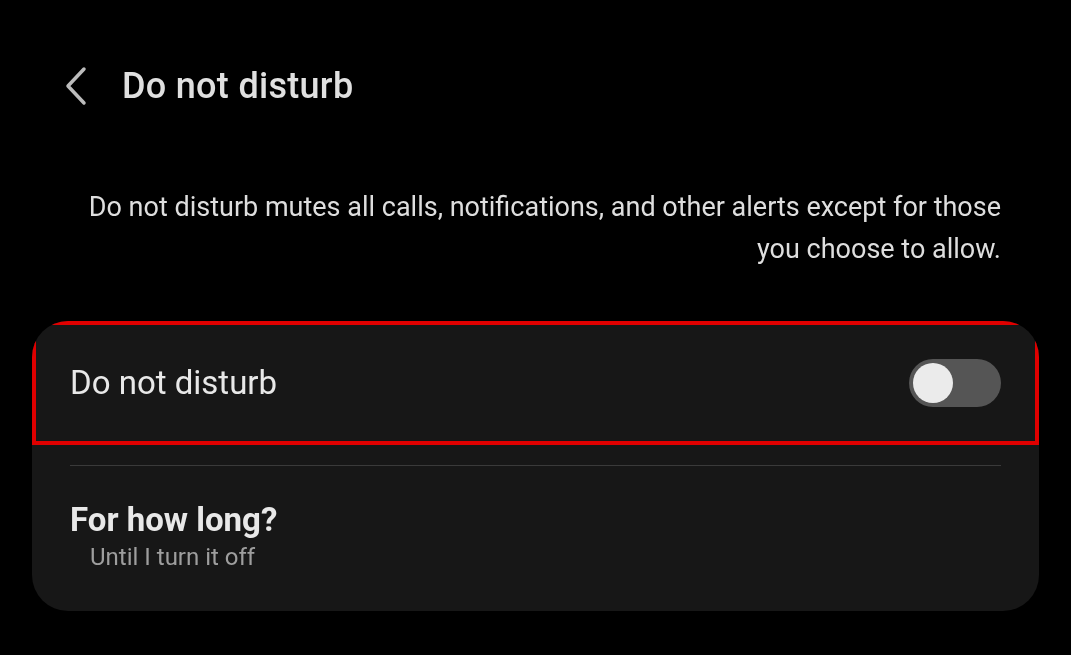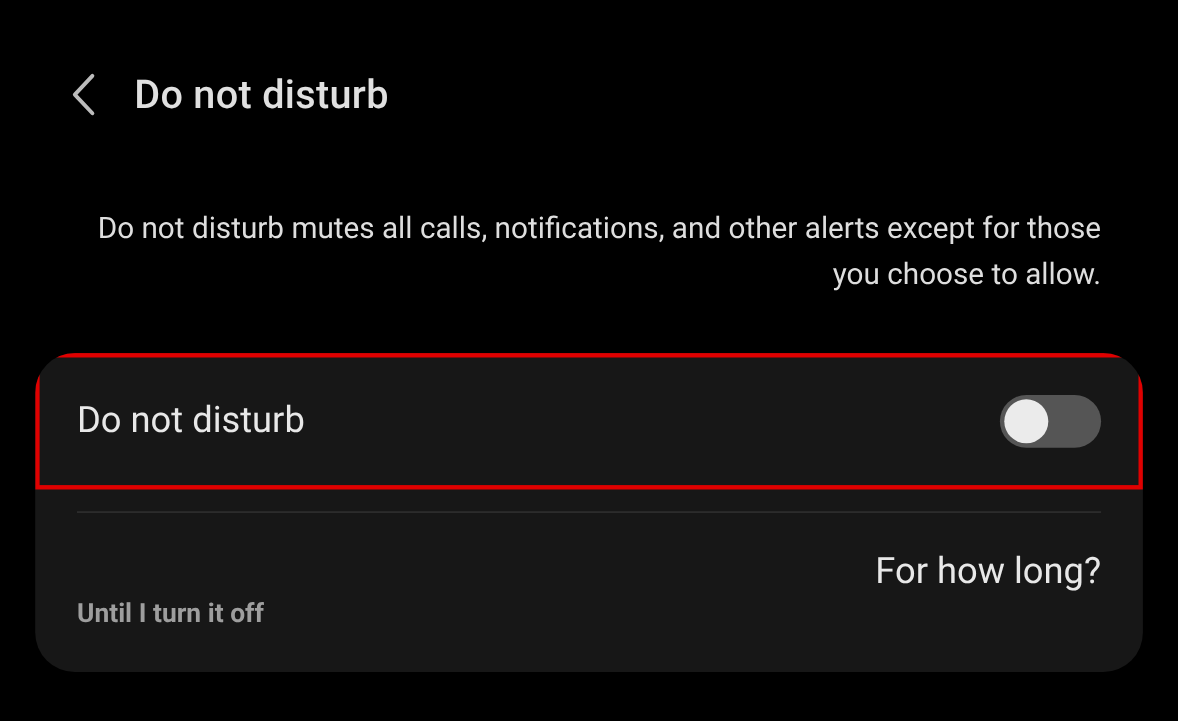--- a/index.html
+++ b/index.html
@@ -90,28 +90,28 @@
       height: 1px;
       background: #3a3a3a;
       margin: 20px 38px;
     }
     .setting-row-secondary {
       padding: 14px 38px 40px 38px;
     }
     .setting-secondary-label {
       font-size: 33px;
       color: #e8e8e8;
-      font-weight: 400;
+      font-weight: 700;
       margin-bottom: 4px;
-      text-align: right;
     }
     .setting-secondary-value {
       font-size: 24px;
       color: #9e9e9e;
-      font-weight: 700;
+      font-weight: 400;
+      margin-left: 20px;
     }
   </style>
 </head>
 <body>
 
 <div class="header">
   <div class="back-icon">
     <svg viewBox="0 0 26 42" fill="none" stroke="#bcbcbc" stroke-width="3.5" stroke-linecap="round" stroke-linejoin="round">
       <polyline points="22,4 6,21 22,38"></polyline>
     </svg>

